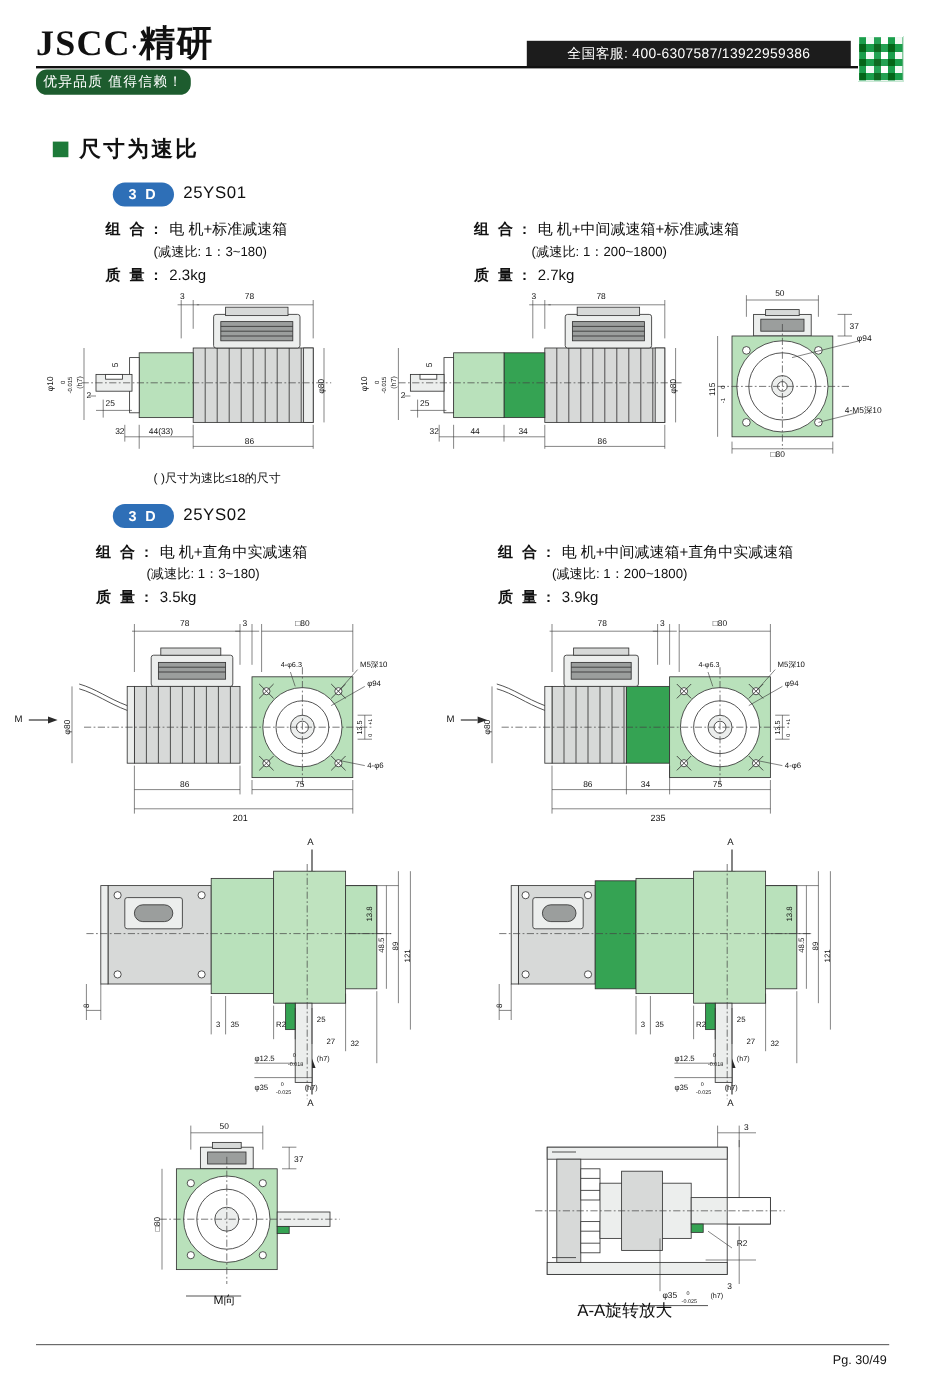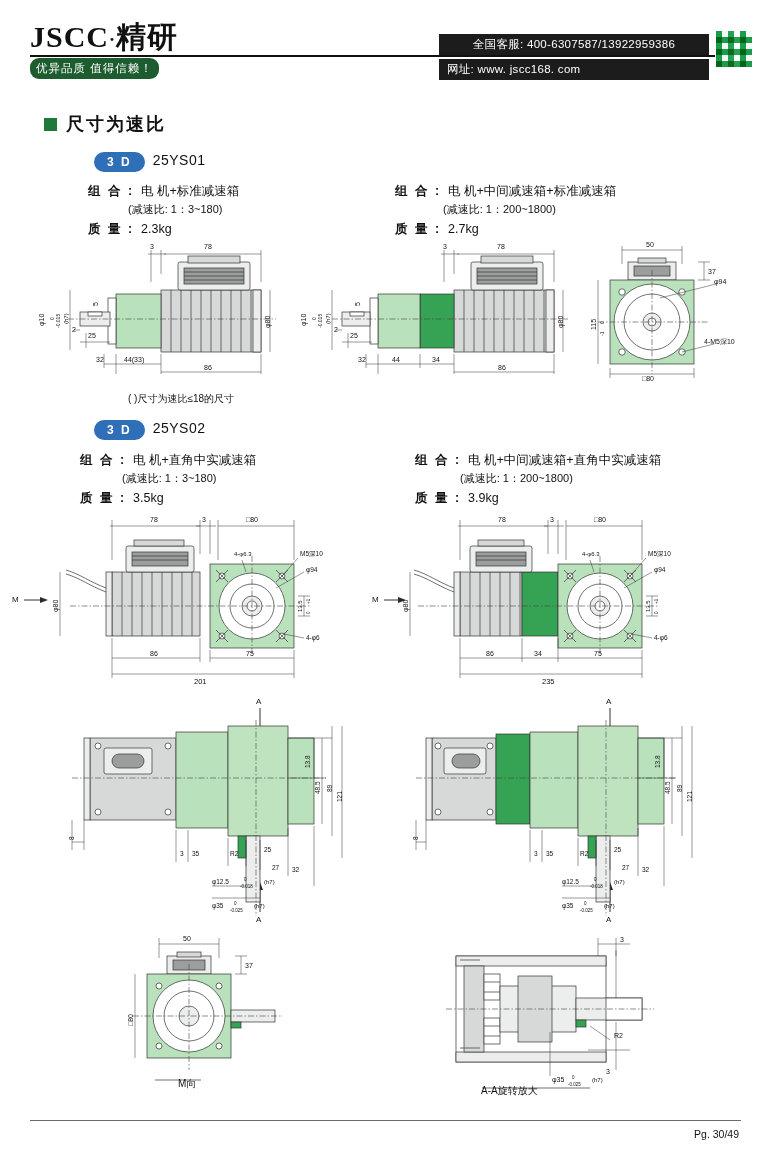--- a/index.html
+++ b/index.html
@@ -116,21 +116,20 @@
   <div class="header">
     <div class="logo-wrap">
       <div class="logo-main">
         <span>JSCC</span><span class="dot">·</span><span>精研</span>
       </div>
       <div class="logo-sub">优异品质  值得信赖！</div>
     </div>
     <div class="header-rule"></div>
     <div class="contact-box">
       <div class="contact-line">全国客服: 400-6307587/13922959386</div>
-      <div class="contact-line second">网址: www. jscc168. com</div>
     </div>
     <div class="qr"></div>
   </div>
 
   <div class="sec-title">
     <span class="sq"></span>
     <span class="txt">尺寸为速比</span>
   </div>
 
   <div class="badge-row" style="left:60px; top:152px;">
@@ -843,18 +842,18 @@
       <g class="dim">
           <line x1="120" y1="102" x2="120" y2="146"></line>
         </g>
       <text x="122" y="152" font-size="7">φ35</text>
       <text x="142" y="149" font-size="4.5">0</text>
       <text x="138" y="156" font-size="4.5">-0.025</text>
       <text x="162" y="152" font-size="6">(h7)</text>
       <line class="ln" x1="52" y1="158" x2="160" y2="158"></line>
     </svg>
   </div>
-  <div class="small" style="position:absolute; left:481px; top:1084px; font-size:10px;">A-A旋转放大</div>
+  <div class="small" style="position:absolute; left:481px; top:1084px; font-size:14px;">A-A旋转放大</div>
 
   <div class="footer-rule"></div>
   <div class="footer-pg">Pg. 30/49</div>
 
 </div>
 
 </body></html>

